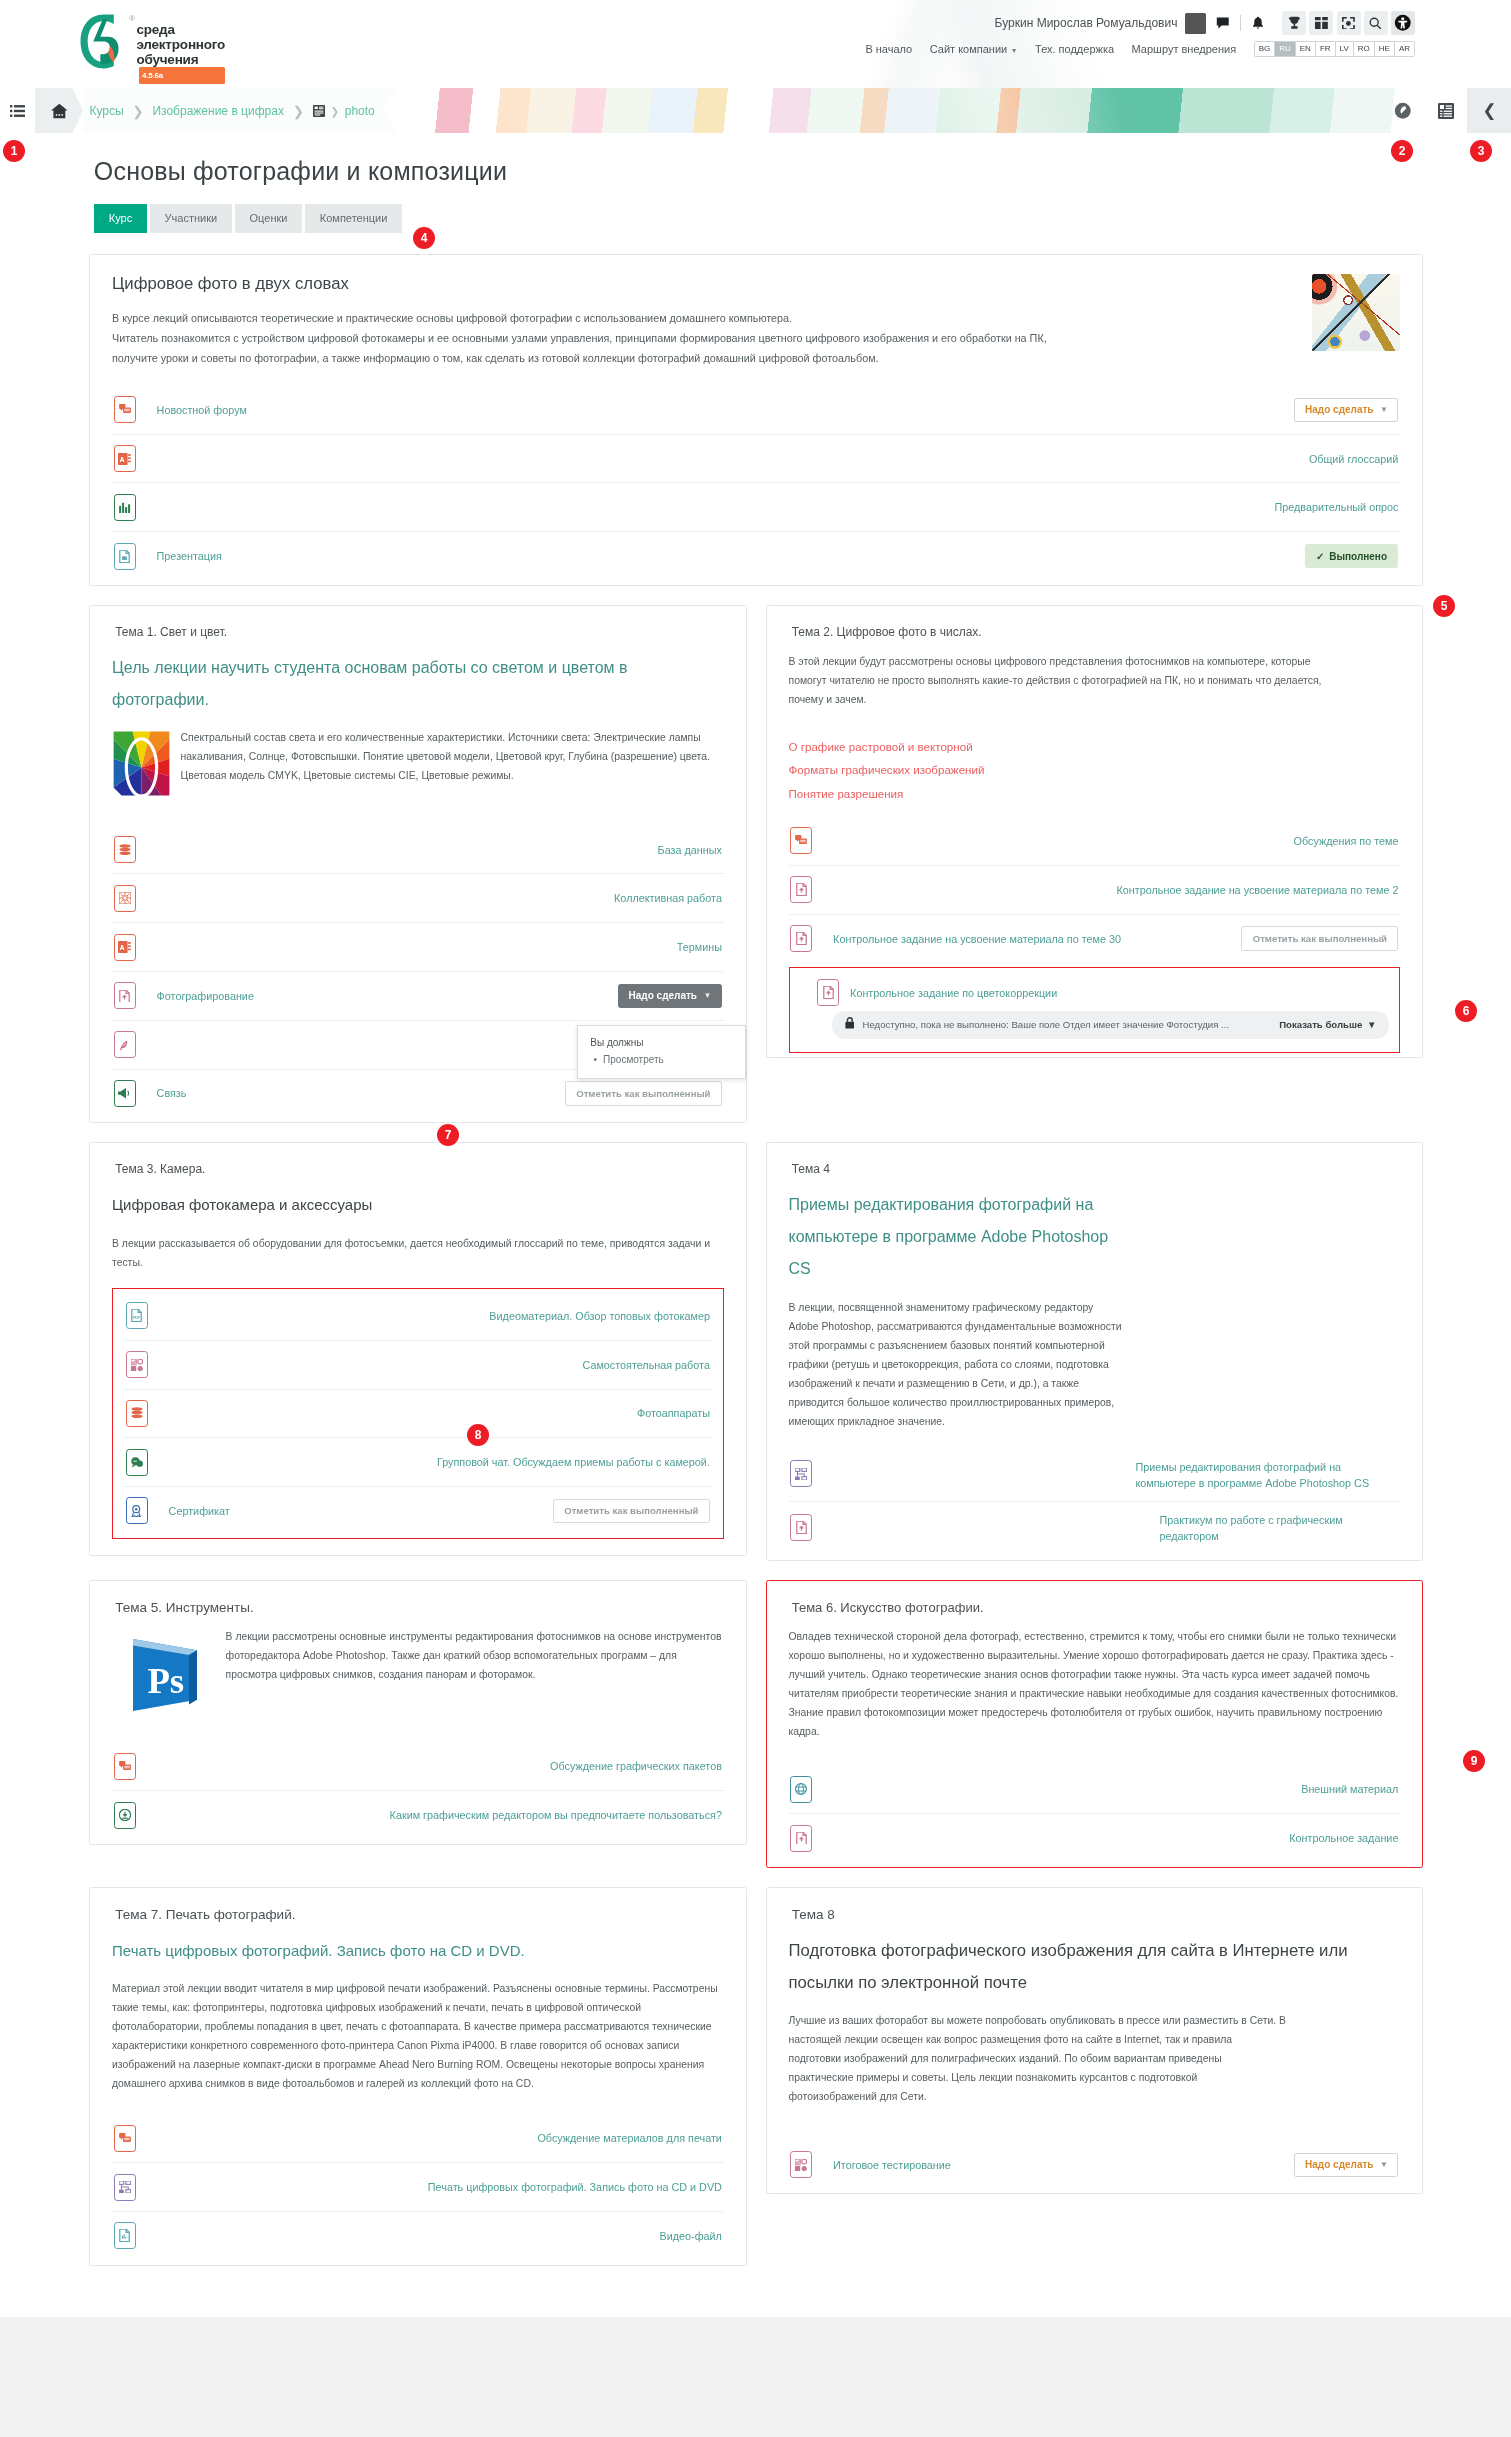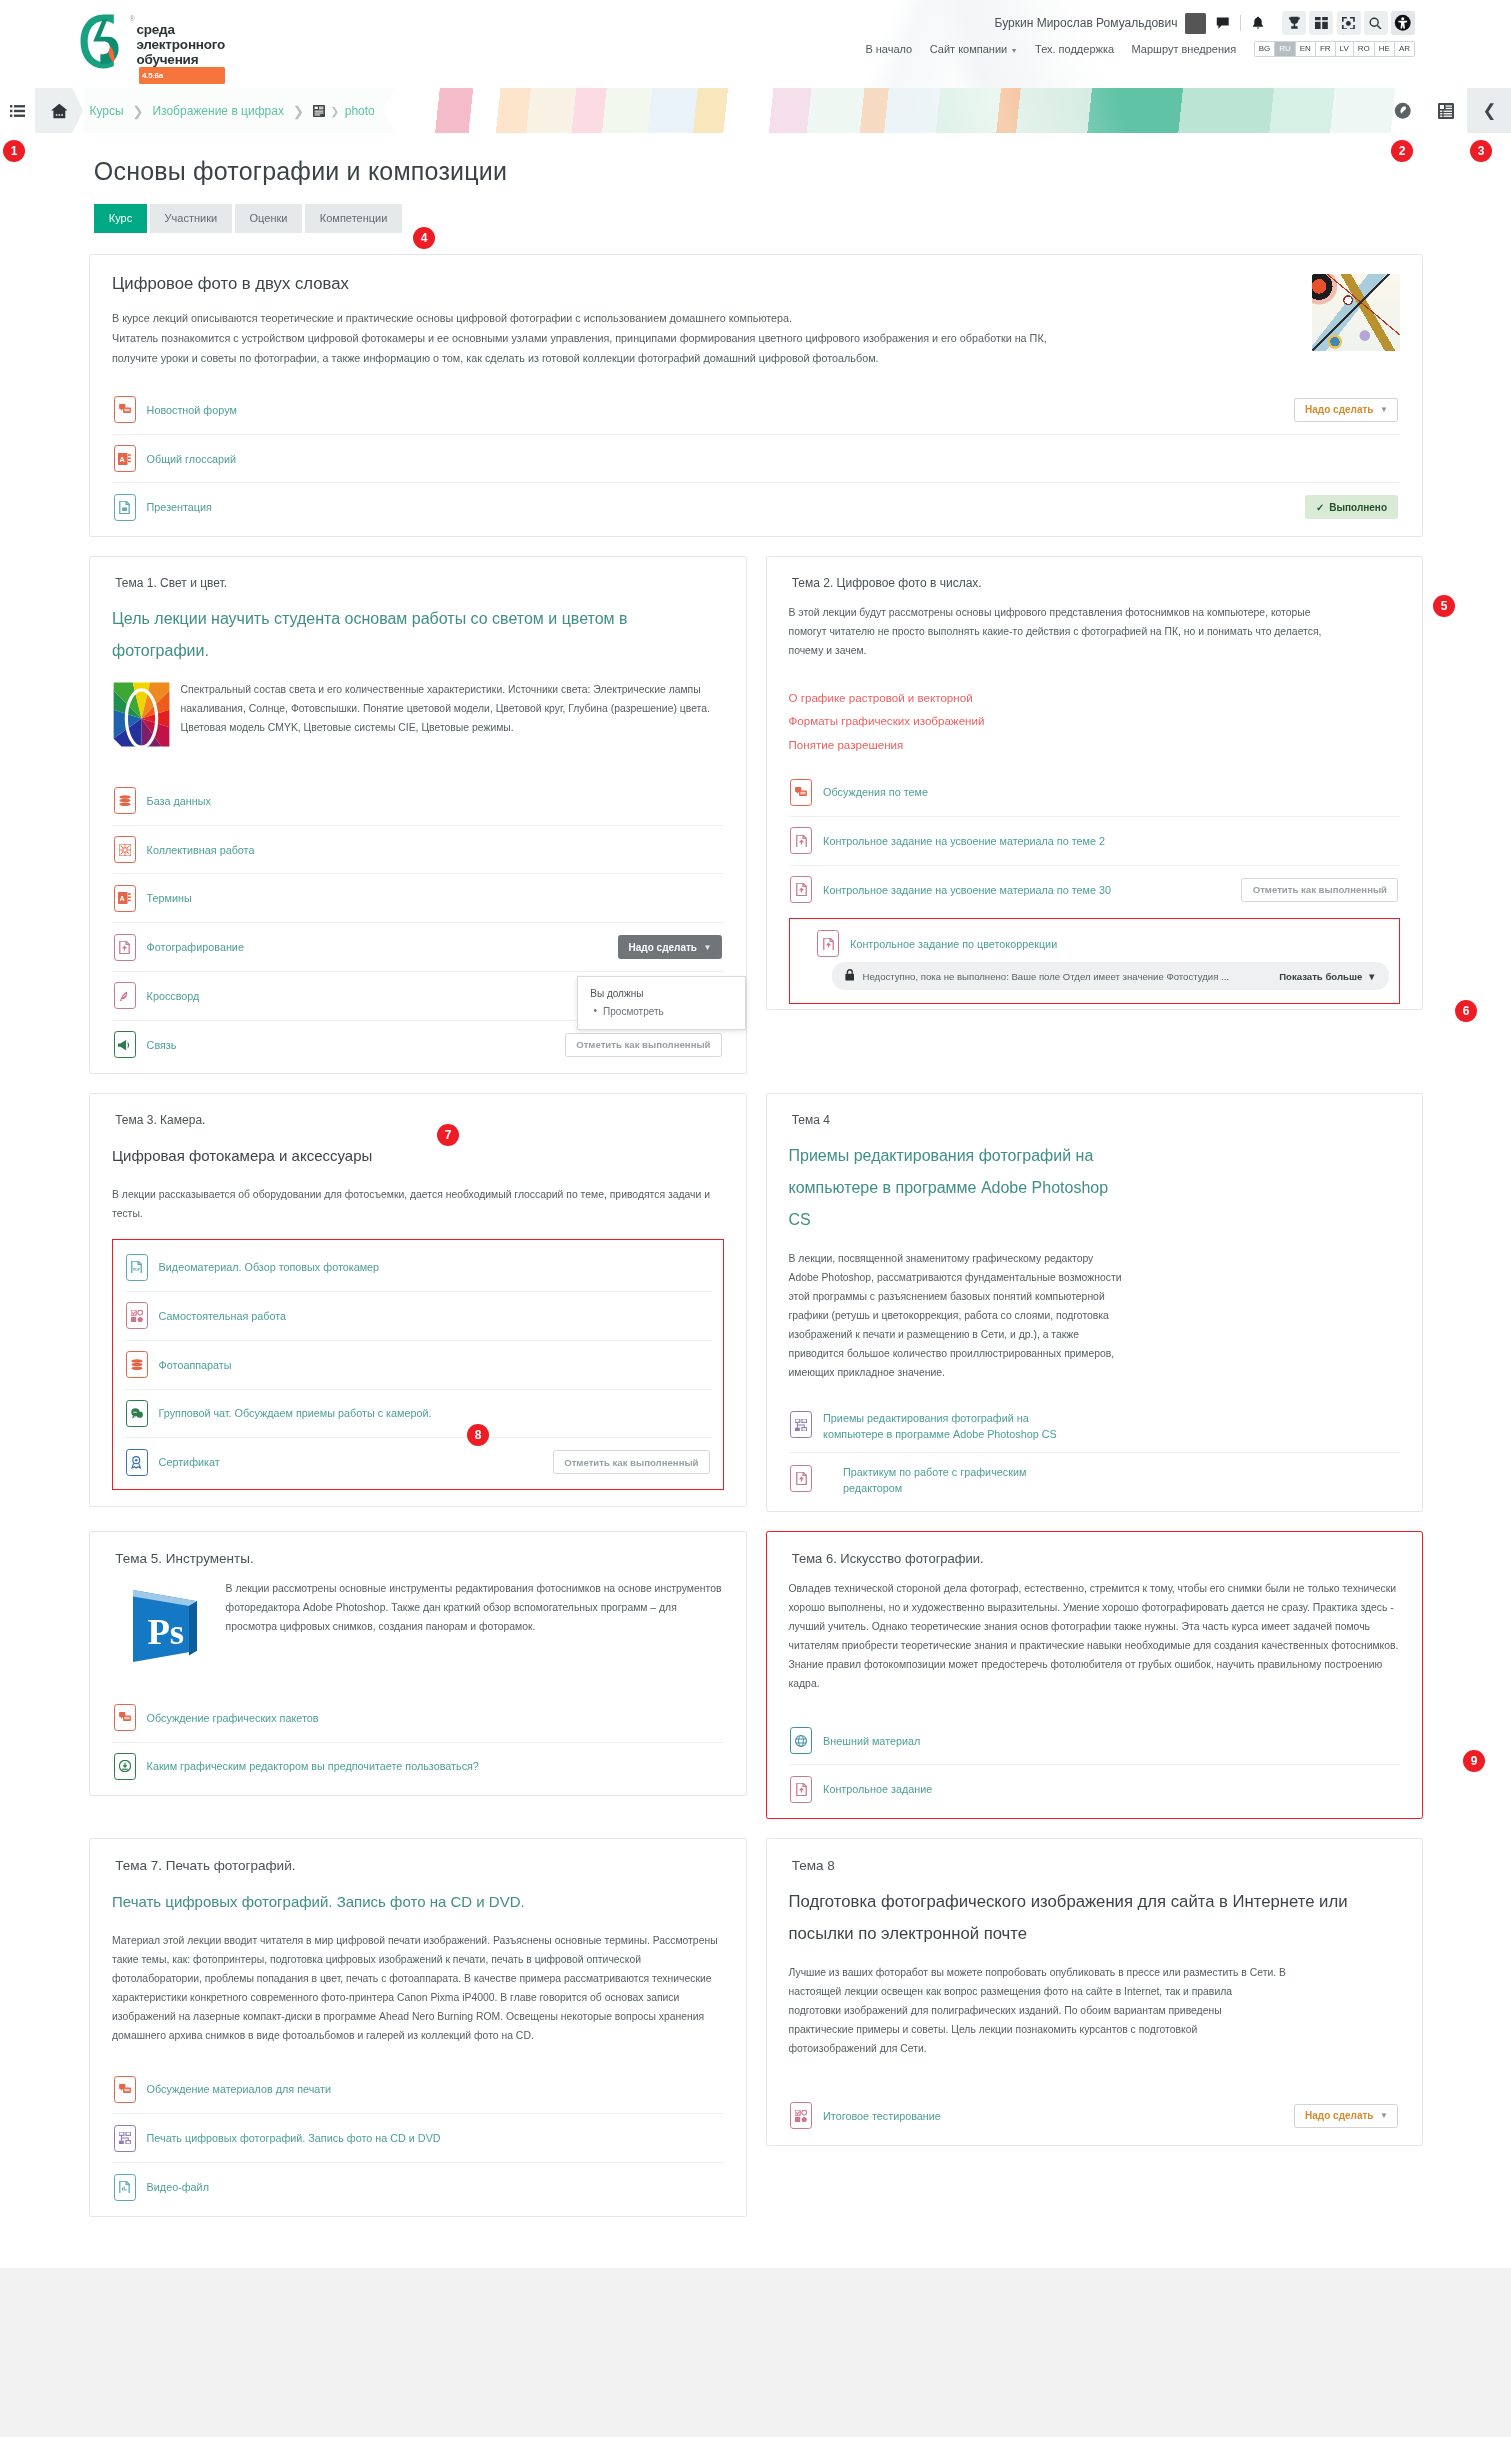--- a/index.html
+++ b/index.html
@@ -96,21 +96,21 @@
     background:#fff; border:0.8px solid #e3e6e7; border-radius:2.4px; margin-bottom:19px; padding:19px 22px 4.8px 22px;
     position:relative;
   }
   .card h2 { font-size:16.7px; font-weight:400; color:#3d4548; margin-bottom:14.3px; }
   .lead { font-size:10.8px; line-height:20px; color:#565e61; }
   .lead.wide { max-width:1140px; }
   .head-img { position:absolute; right:22px; top:19px; width:88px; height:77px; border-radius:1.6px; overflow:hidden; }
 
   .act-list { margin-top:17.5px; }
   .act {
-    display:flex; align-items:center; gap:11px; padding:10.4px 1.6px; border-top:0.8px solid #edf0f0; position:relative; min-height:41px;
+    display:flex; align-items:center; gap:21px; padding:10.4px 1.6px; border-top:0.8px solid #edf0f0; position:relative; min-height:41px;justify-content:space-between;
   }
   .act:first-child { border-top:none; }
   .act-label { font-size:10.8px; color:#4d9f96; line-height:16px; }
   .act-spacer { flex:1; }
 
   
   .aicon { width:22px; height:27px; border:1.6px solid #888; border-radius:3.2px; display:flex; align-items:center; justify-content:center; flex:none; background:#fff; }
   .aicon svg { display:block; }
   .ic-forum   { border-color:#e3664a; color:#e3664a; }
   .ic-glossary{ border-color:#e3664a; color:#e3664a; }
@@ -418,20 +418,31 @@
                 <rect x="0" y="0" width="12" height="15" rx="1" fill="currentColor"></rect>
                 <text x="2" y="11" font-size="9" font-family="Liberation Sans, sans-serif" font-weight="700" fill="#fff">A</text>
                 <rect x="12.5" y="1.5" width="3.5" height="2" fill="currentColor"></rect>
                 <rect x="12.5" y="5.5" width="3.5" height="2" fill="currentColor"></rect>
                 <rect x="12.5" y="9.5" width="3.5" height="2" fill="currentColor"></rect>
               </svg>
           </span>
           <span class="act-label">Общий глоссарий</span>
         </div>
         <div class="act">
+          <span class="aicon ic-choice">
+            <svg width="12" height="11" viewBox="0 0 15 14">
+                <rect x="0" y="5" width="2.6" height="9" fill="currentColor"></rect>
+                <rect x="3.8" y="1" width="2.6" height="13" fill="currentColor"></rect>
+                <rect x="7.6" y="6.5" width="2.6" height="7.5" fill="currentColor"></rect>
+                <rect x="11.4" y="3" width="2.6" height="11" fill="currentColor"></rect>
+              </svg>
+          </span>
+          <span class="act-label">Предварительный опрос</span>
+        </div>
+        <div class="act">
           <span class="aicon ic-page">
             <svg width="11" height="12.8" viewBox="0 0 14 16">
                 <path d="M1 0h8l4 4v12H1z" fill="none" stroke="currentColor" stroke-width="1.6"></path>
                 <path d="M9 0v4h4" fill="none" stroke="currentColor" stroke-width="1.6"></path>
                 <rect x="4" y="8" width="6" height="4.5" fill="currentColor"></rect>
               </svg>
           </span>
           <span class="act-label">Презентация</span>
           <span class="act-spacer"></span>
           <span class="btn-done">

